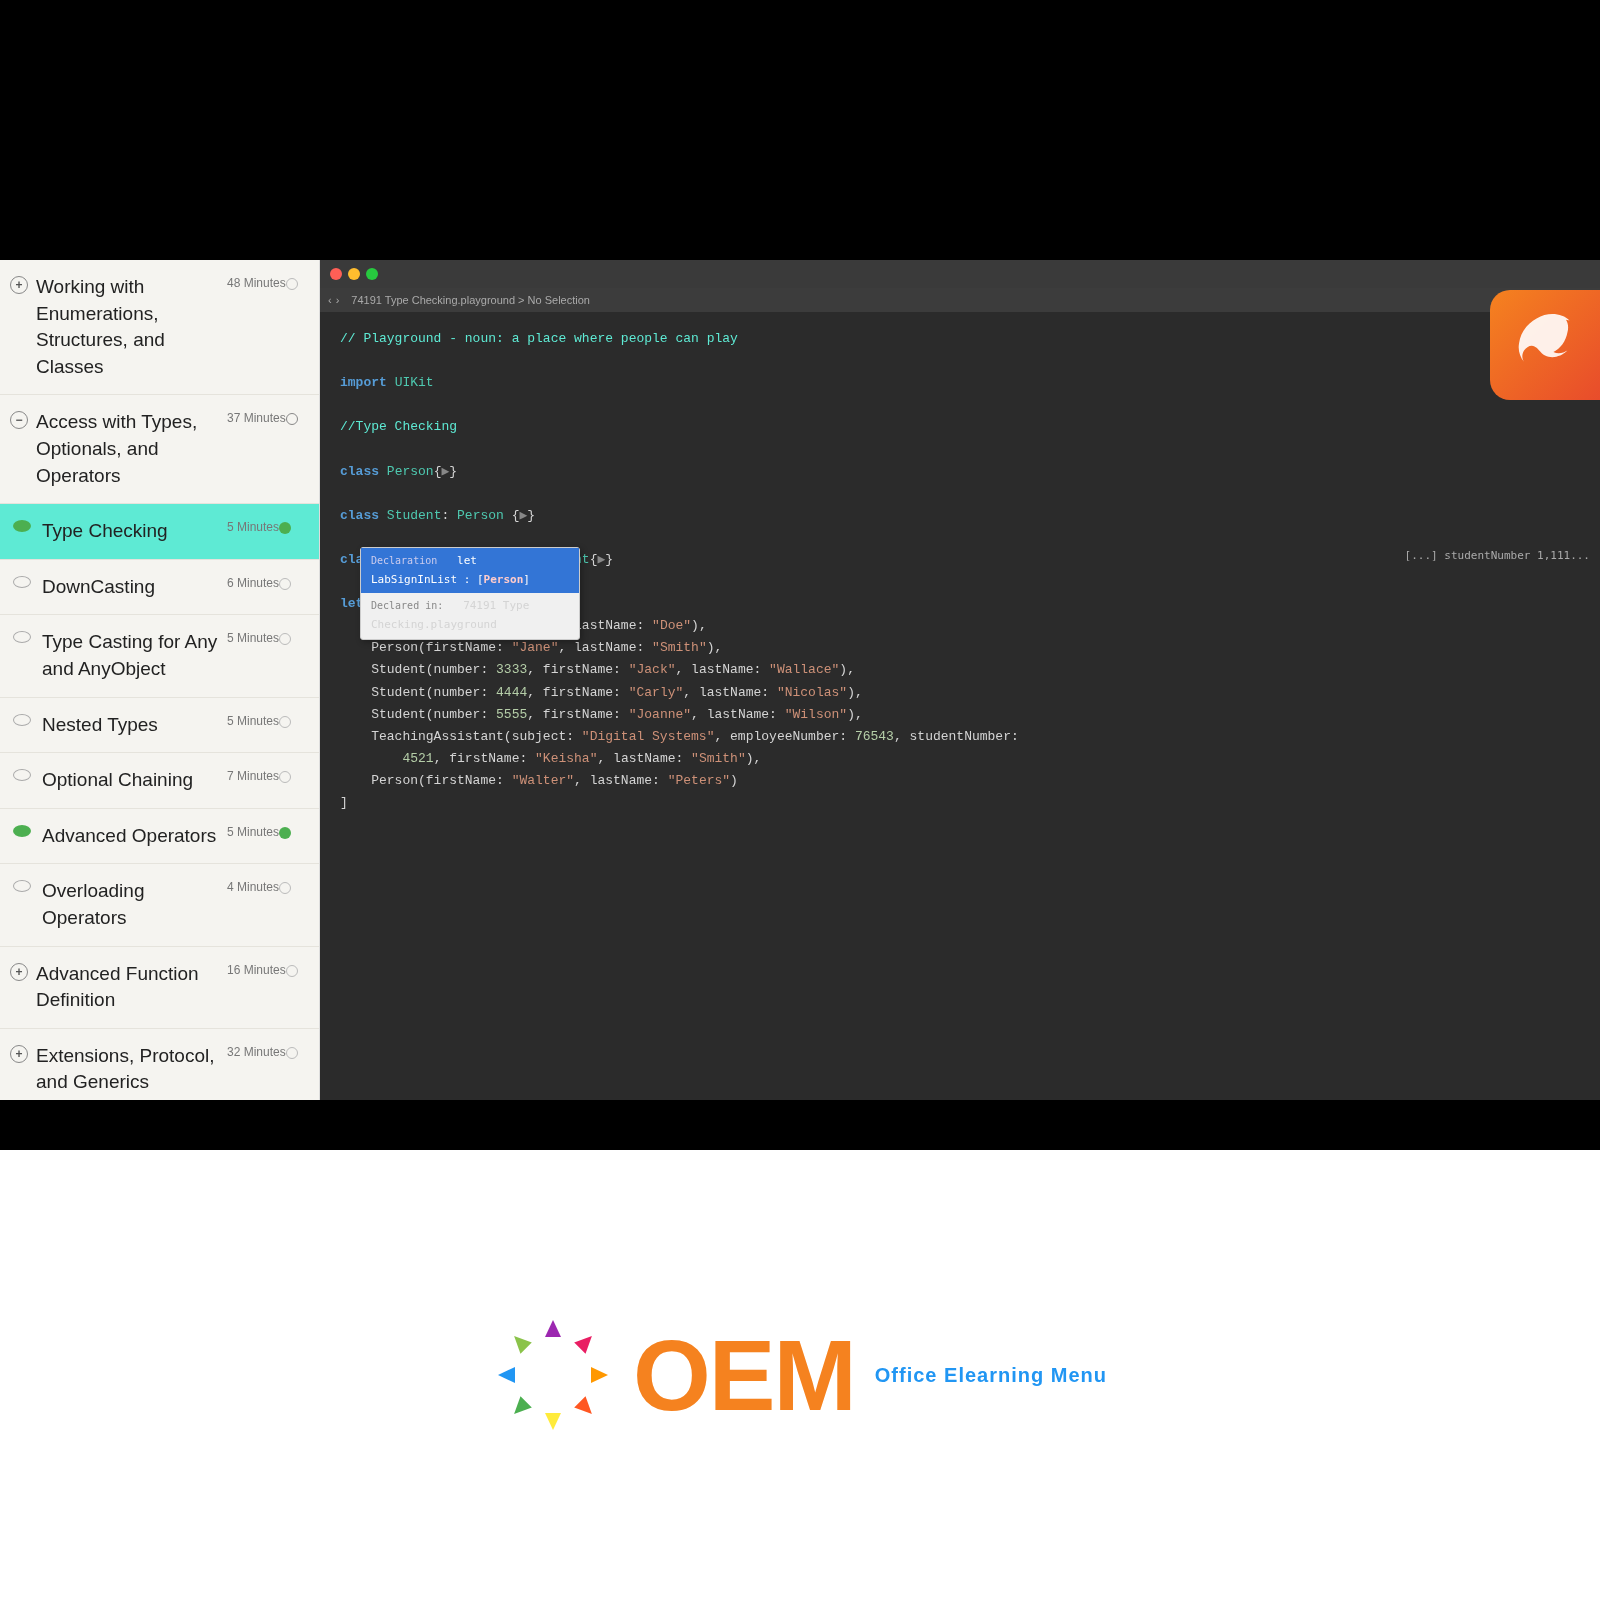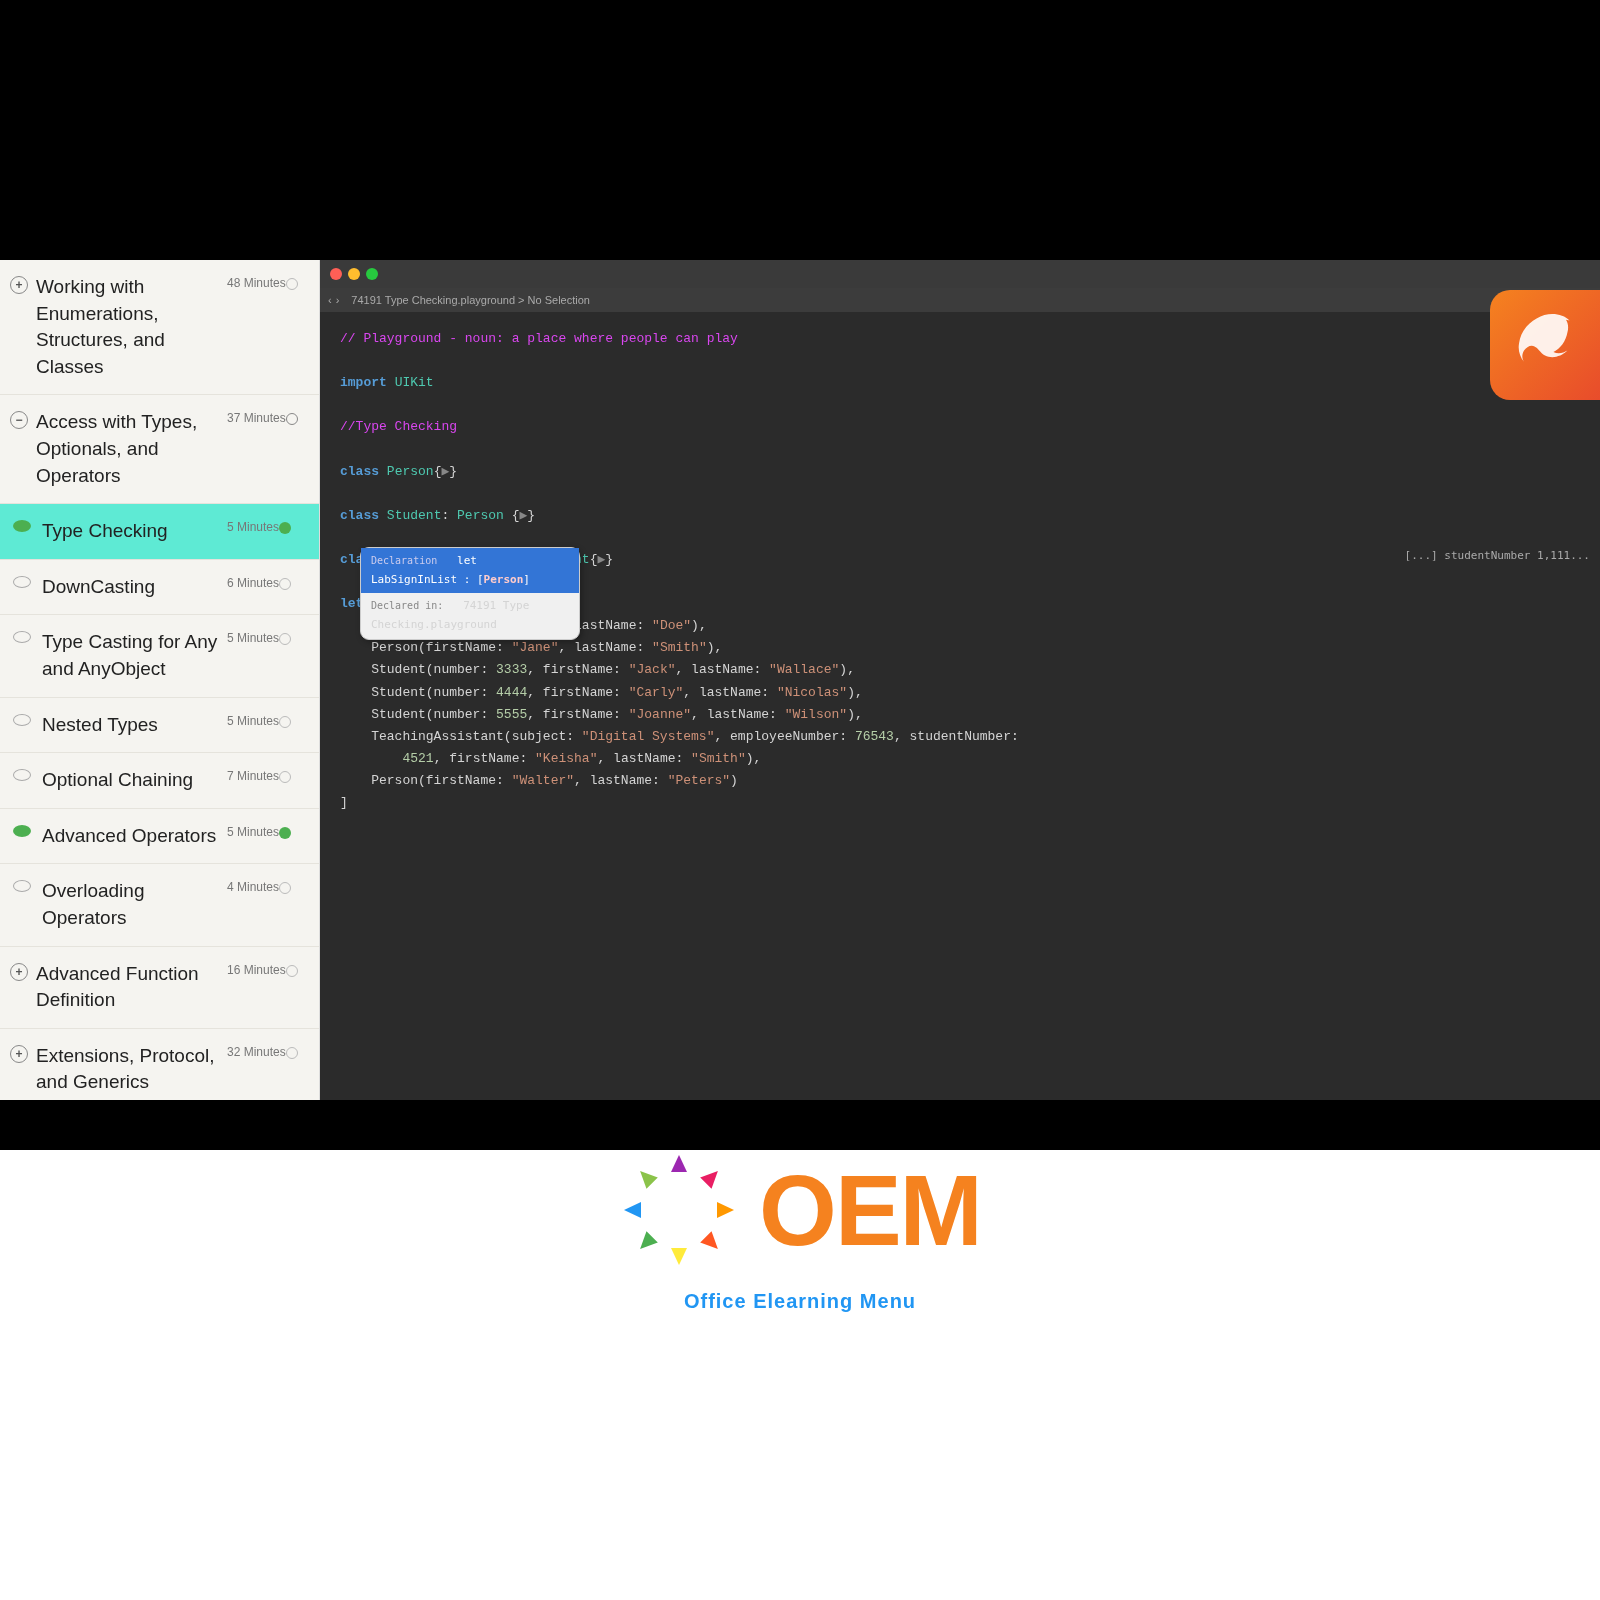--- a/index.html
+++ b/index.html
@@ -190,34 +190,34 @@
     .code-body {
       padding: 16px 20px;
       font-family: 'Menlo', 'Monaco', 'Courier New', monospace;
       font-size: 13px;
       line-height: 1.7;
       color: #d4d4d4;
       position: relative;
       background: #2b2b2b;
     }
 
-    .code-comment { color: #d946ef; }
+    .code-comment { color: #5eead4; }
     .code-keyword { color: #569cd6; font-weight: bold; }
     .code-type { color: #4ec9b0; }
     .code-string { color: #ce9178; }
     .code-number { color: #b5cea8; }
     .code-plain { color: #d4d4d4; }
 
     .autocomplete-popup {
       position: absolute;
       top: 235px;
       left: 40px;
       background: #f0f0f0;
       border: 1px solid #ccc;
-      border-radius: 9px;
+      border-radius: 3px;
       width: 220px;
       z-index: 10;
       box-shadow: 2px 2px 6px rgba(0,0,0,0.3);
     }
 
     .autocomplete-row {
       padding: 4px 10px;
       font-size: 11px;
       font-family: 'Menlo', monospace;
     }
@@ -279,22 +279,23 @@
       height: 50px;
       background: #000000;
     }
 
     
     .logo-section {
       width: 100%;
       height: 450px;
       background: #ffffff;
       display: flex;
-      flex-direction: column;
+      flex-direction: row;
       align-items: center;
+      justify-content: center;
       gap: 20px;
     }
 
     .oem-logo-container {
       display: flex;
       align-items: center;
       gap: 20px;
     }
 
     .oem-arrows-svg {

